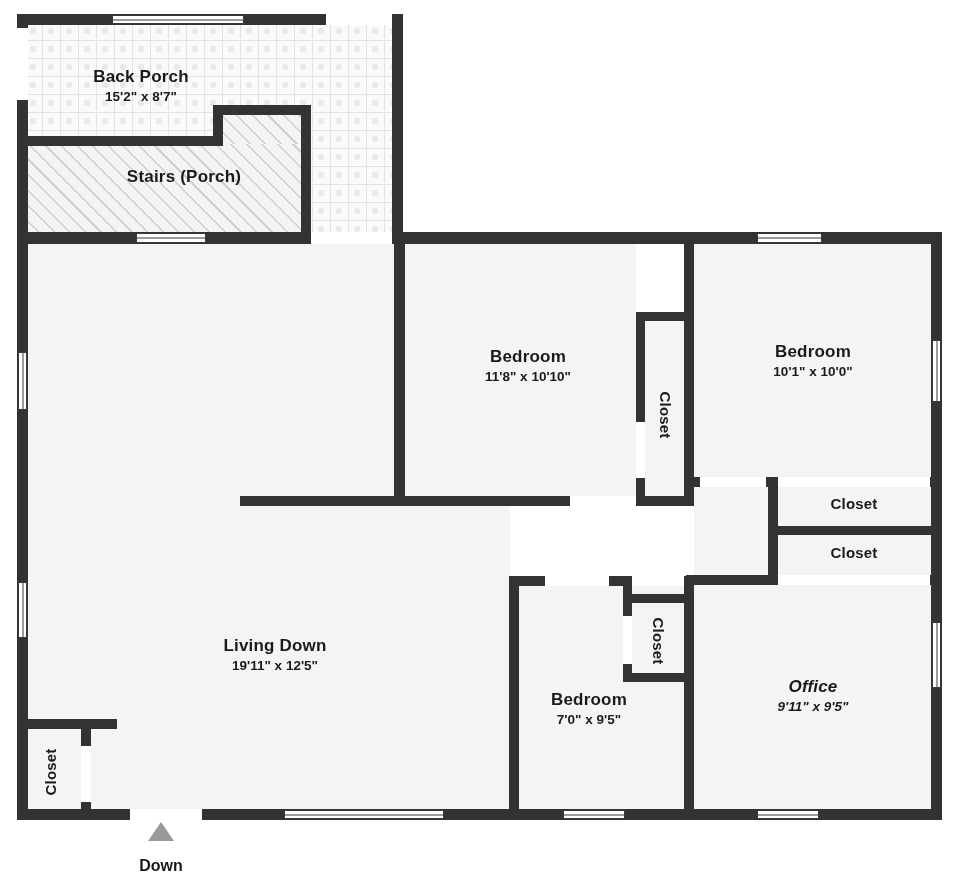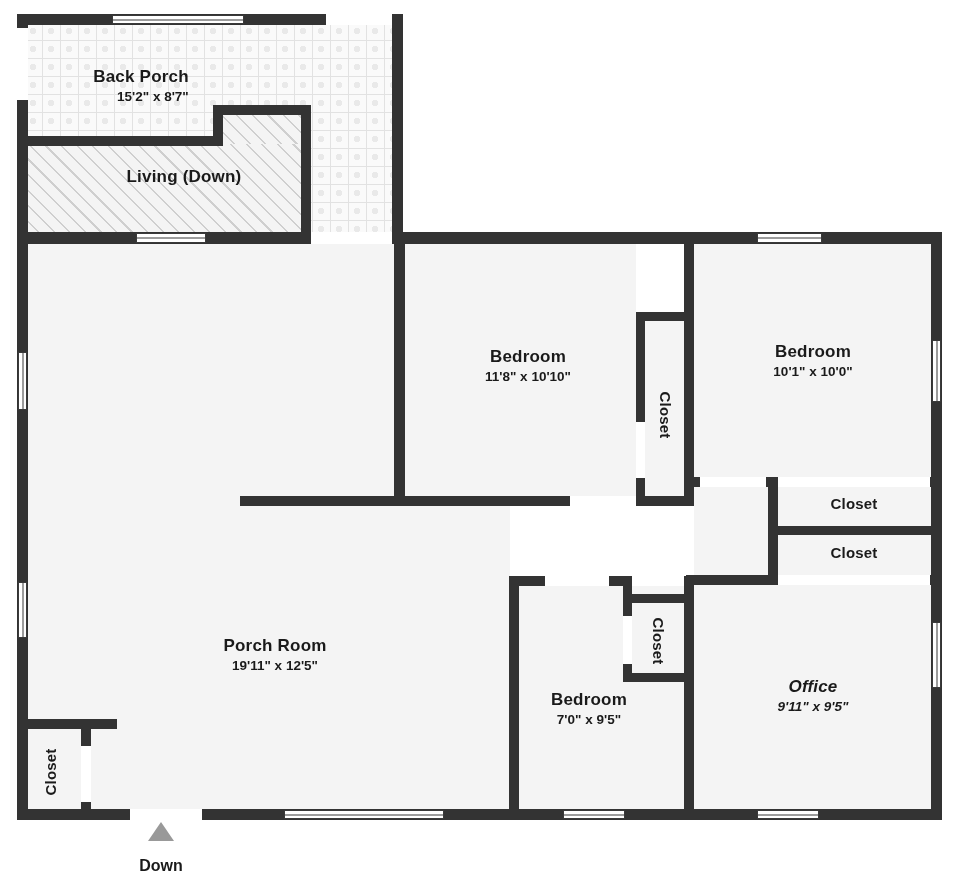--- a/index.html
+++ b/index.html
@@ -235,42 +235,42 @@
   <div class="opening" style="left:632px; top:576px; width:52px; height:10px;"></div>
 
   <div class="opening" style="left:623px; top:616px; width:9px; height:48px;"></div>
 
   <div class="window h" style="left:563px; top:810px; width:62px; height:9px;"></div>
 
   <div class="window h" style="left:757px; top:810px; width:62px; height:9px;"></div>
 
   <div class="window v" style="left:932px; top:622px; width:9px; height:66px;"></div>
 
-  <div class="label centered" style="left:141px; top:86px;text-align:right;">
+  <div class="label centered" style="left:141px; top:86px;">
     <span class="name">Back Porch</span>
     <span class="dims">15'2" x 8'7"</span>
   </div>
 
   <div class="label centered" style="left:184px; top:177px;">
-    <span class="name">Living (Down)</span>
+    <span class="name">Stairs (Porch)</span>
   </div>
 
 
   <div class="label centered" style="left:528px; top:366px;">
     <span class="name">Bedroom</span>
     <span class="dims">11'8" x 10'10"</span>
   </div>
 
   <div class="label centered" style="left:813px; top:361px;">
     <span class="name">Bedroom</span>
     <span class="dims">10'1" x 10'0"</span>
   </div>
 
   <div class="label centered" style="left:275px; top:655px;">
-    <span class="name">Porch Room</span>
+    <span class="name">Living Down</span>
     <span class="dims">19'11" x 12'5"</span>
   </div>
 
   <div class="label centered" style="left:589px; top:709px;">
     <span class="name">Bedroom</span>
     <span class="dims">7'0" x 9'5"</span>
   </div>
 
   <div class="label centered" style="left:813px; top:696px;font-style:italic;">
     <span class="name">Office</span>

